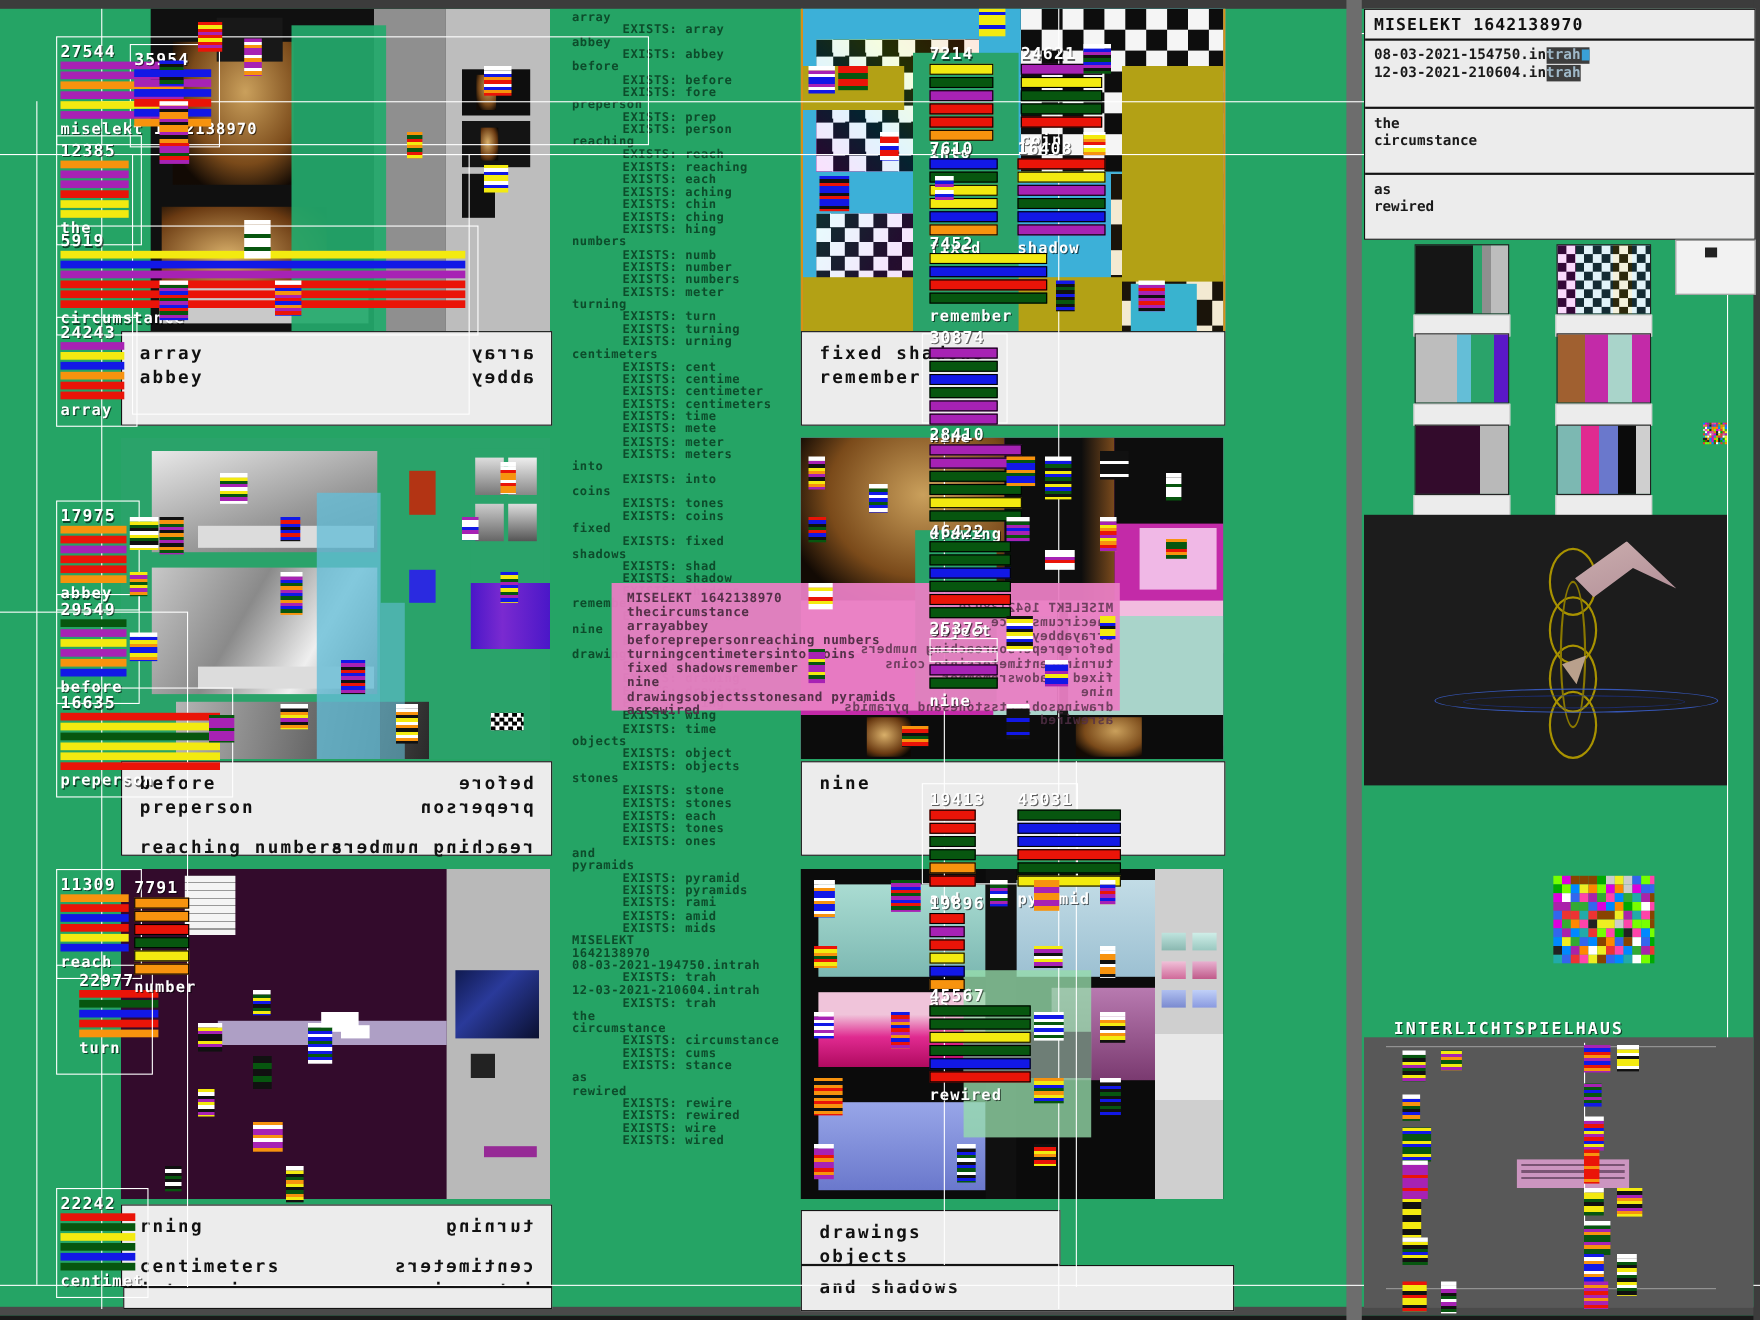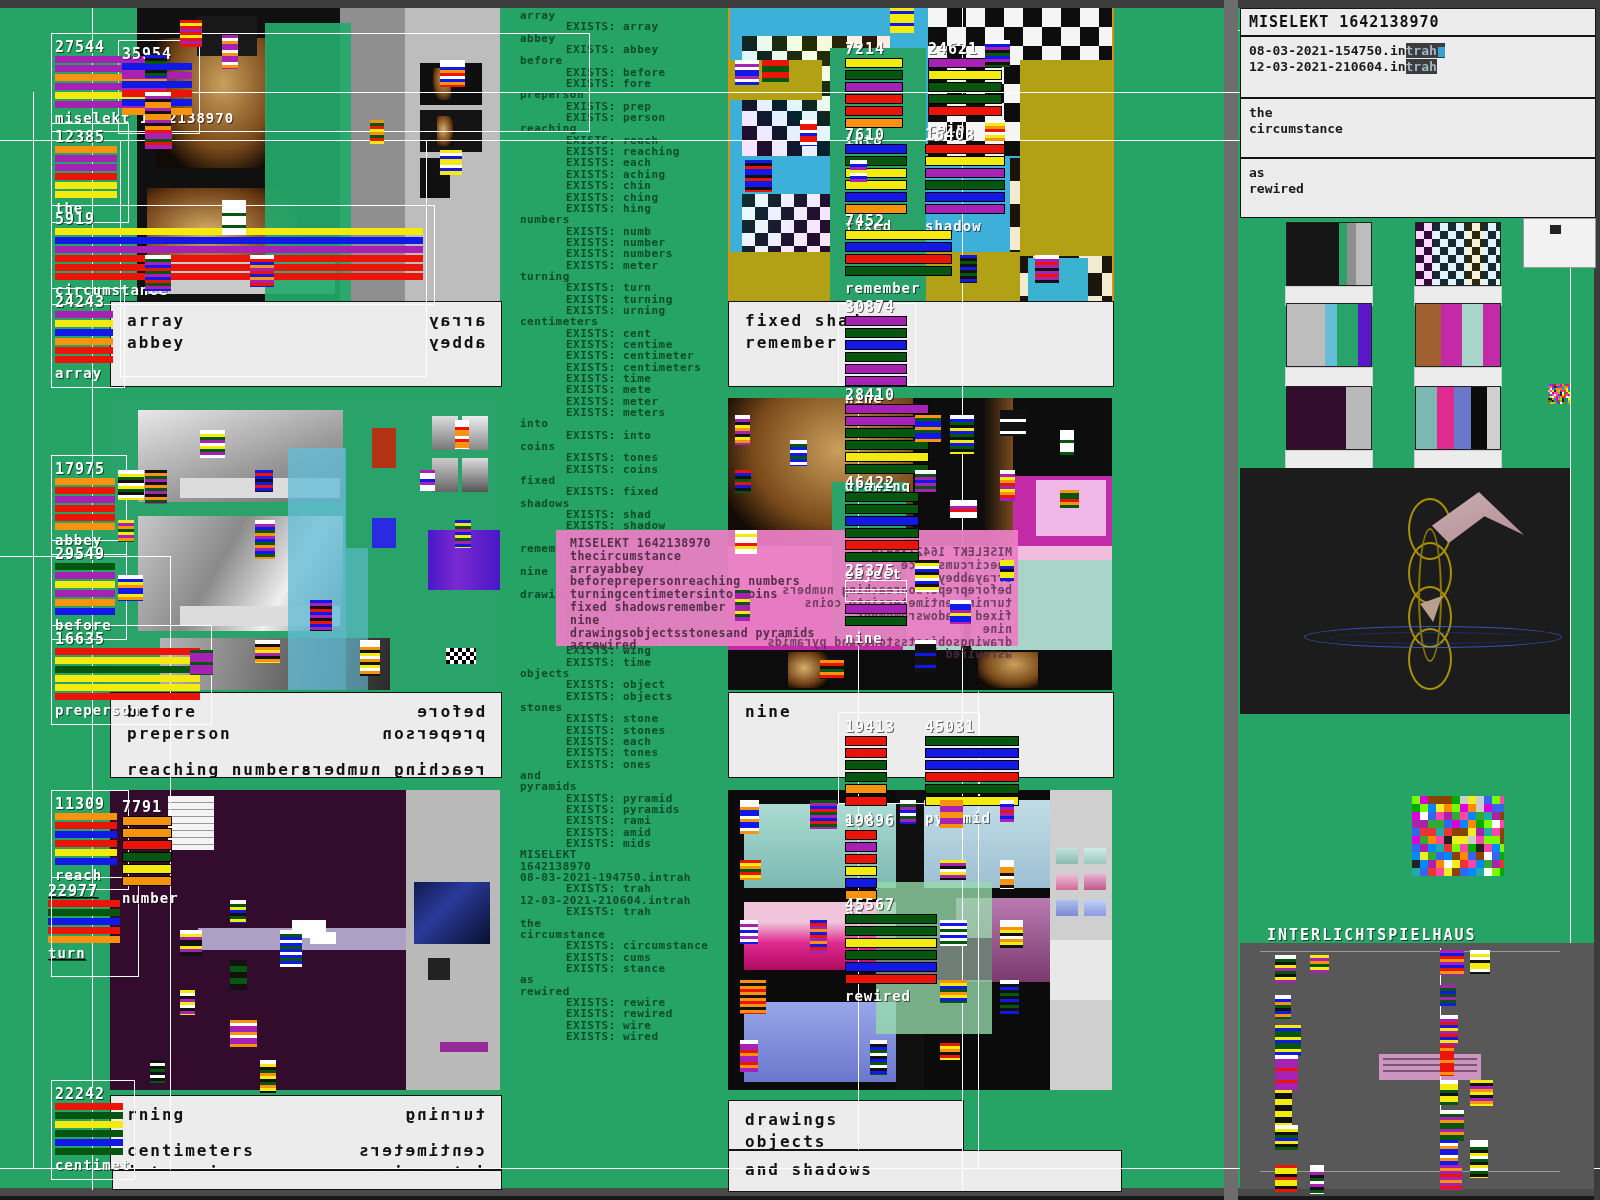--- a/index.html
+++ b/index.html
@@ -424,21 +424,21 @@
         <div class="pxnum">11309</div>
         <div class="bar" style="width: 62px; background: rgb(247, 147, 14);"></div>
         <div class="bar" style="width: 62px; background: rgb(234, 20, 8);"></div>
         <div class="bar" style="width: 62px; background: rgb(18, 24, 230);"></div>
         <div class="bar" style="width: 62px; background: rgb(234, 20, 8);"></div>
         <div class="bar" style="width: 62px; background: rgb(243, 234, 16);"></div>
         <div class="bar" style="width: 62px; background: rgb(18, 24, 230);"></div>
         <div class="pxlabel" style="width: 80px;">reach</div>
       </div>
       <div style="position: absolute; left: 51px; top: 790px; width: 76px; height: 98px; border: 1px solid rgb(255, 255, 255);"></div>
-      <div style="position: absolute; left: 48px; top: 882px; width: 160px; text-decoration: underline;">
+      <div style="position: absolute; left: 72px; top: 882px; width: 160px;">
         <div class="pxnum">22977</div>
         <div class="bar" style="width: 72px; background: rgb(234, 20, 8);"></div>
         <div class="bar" style="width: 72px; background: rgb(7, 86, 15);"></div>
         <div class="bar" style="width: 72px; background: rgb(18, 24, 230);"></div>
         <div class="bar" style="width: 72px; background: rgb(234, 20, 8);"></div>
         <div class="bar" style="width: 72px; background: rgb(247, 147, 14);"></div>
         <div class="pxlabel" style="width: 86px;">turn</div>
       </div>
       <div style="position: absolute; left: 51px; top: 877px; width: 86px; height: 98px; border: 1px solid rgb(255, 255, 255);"></div>
       <div style="position: absolute; left: 55px; top: 1085px; width: 160px;">

